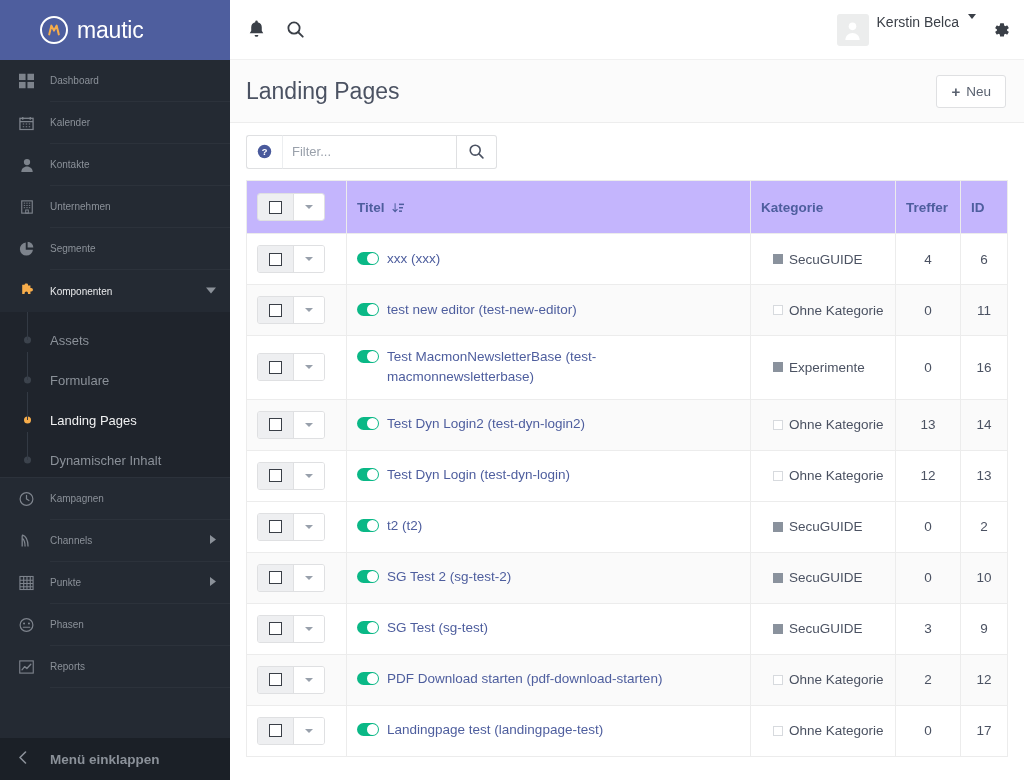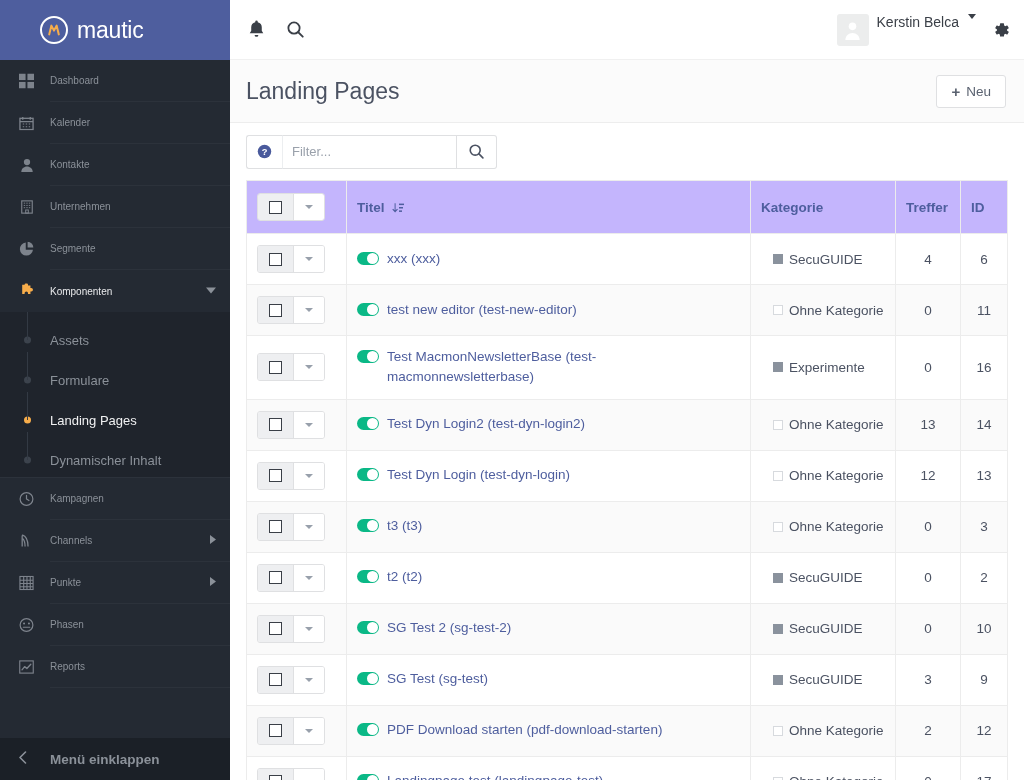--- a/index.html
+++ b/index.html
@@ -560,44 +560,20 @@
               </td>
               <td class="c-cat">
                 <span class="cat-cell">
                   <span class="cat-sq none"></span>
                   <span>Ohne Kategorie</span>
                 </span>
               </td>
               <td class="c-hits">12</td>
               <td class="c-id">13</td>
             </tr>
-            <tr class="stripe">
-              <td class="c-sel"><span class="sel-group">
-                  <span class="sel-cb">
-                    <span class="box"></span>
-                  </span>
-                  <span class="sel-dd">
-                    <span class="chev"></span>
-                  </span>
-                </span></td>
-              <td class="c-title">
-                <span class="title-cell">
-                  <span class="toggle"></span>
-                  <a class="title-link">t3 (t3)</a>
-                </span>
-              </td>
-              <td class="c-cat">
-                <span class="cat-cell">
-                  <span class="cat-sq none"></span>
-                  <span>Ohne Kategorie</span>
-                </span>
-              </td>
-              <td class="c-hits">0</td>
-              <td class="c-id">3</td>
-            </tr>
             <tr>
               <td class="c-sel"><span class="sel-group">
                   <span class="sel-cb">
                     <span class="box"></span>
                   </span>
                   <span class="sel-dd">
                     <span class="chev"></span>
                   </span>
                 </span></td>
               <td class="c-title">

